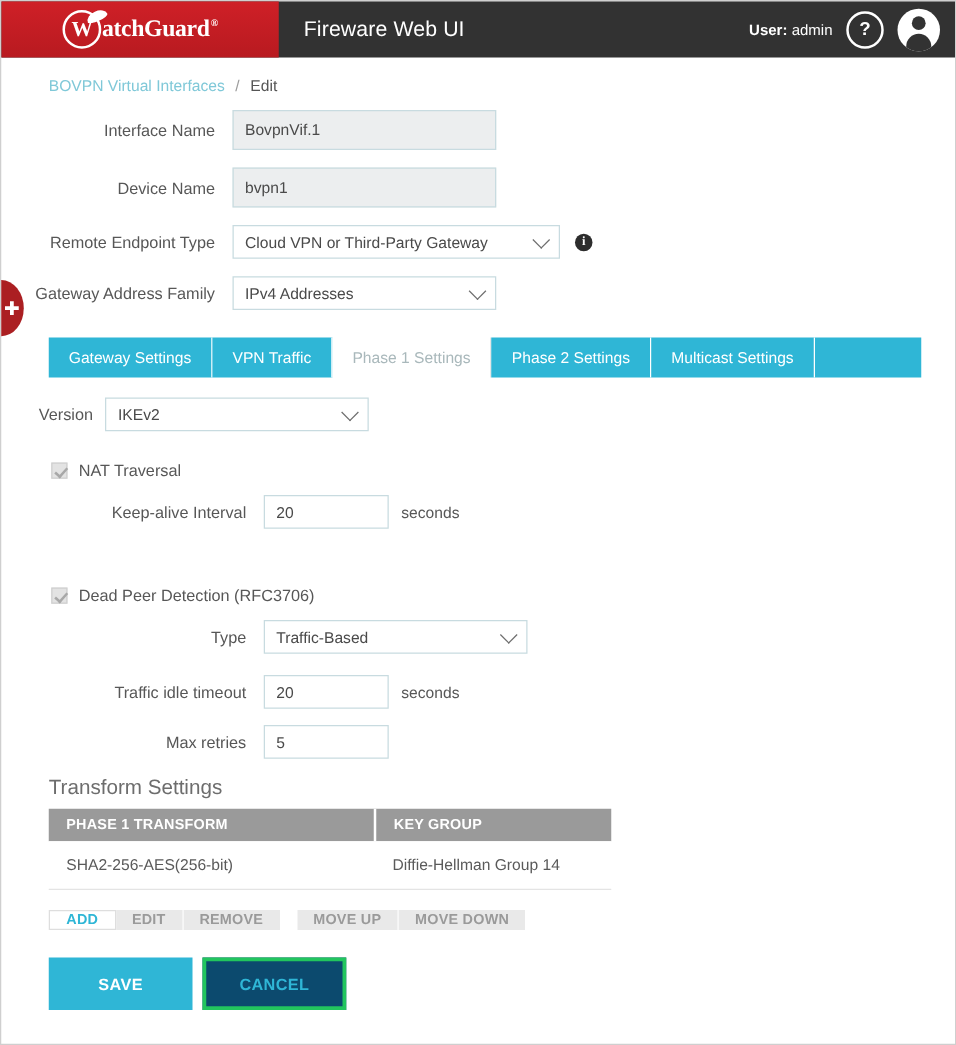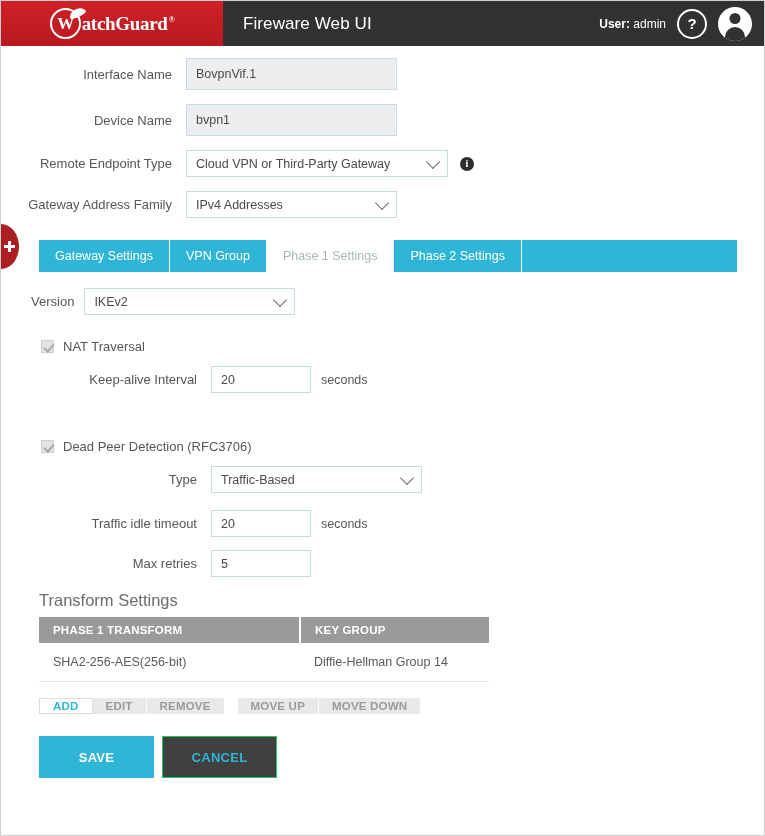--- a/index.html
+++ b/index.html
@@ -309,21 +309,21 @@
 
   
   .mainbtns { display:flex; margin: 22px 0 0 38px; gap: 8px; }
   .mbtn {
     height: 42px; width: 115px;
     display:flex; align-items:center; justify-content:center;
     font-size: 13px; font-weight:bold; letter-spacing:0.3px;
     box-sizing:border-box;
   }
   .mbtn.primary { background:#2fb6d6; color:#ffffff; }
-  .mbtn.ghost   { background:#404040; color:#2fb6d6; border:1px solid #22c55e; }
+  .mbtn.ghost   { background:#0c4a6e; color:#2fb6d6; border:3px solid #22c55e; }
 </style>
 </head>
 <body>
 
 <div class="topbar">
   <div class="logo-block">
     <div class="logo-wrap">
       <div class="logo-mark">
         <span>W</span>
         <div class="logo-swoosh"></div>
@@ -341,20 +341,25 @@
     <div class="avatar-icon"></div>
   </div>
 </div>
 
 <div class="side-tab">
   <div class="plus"></div>
 </div>
 
 <div class="content">
 
+  <div class="breadcrumb">
+    <a href="#">BOVPN Virtual Interfaces</a>
+    <span class="sep">/</span>
+    <span class="cur">Edit</span>
+  </div>
 
   <div class="form-area">
 
     <div class="frow">
       <div class="flabel">Interface Name</div>
       <div class="ctrl-field w-210">BovpnVif.1</div>
     </div>
 
     <div class="frow">
       <div class="flabel">Device Name</div>
@@ -375,23 +380,24 @@
       <div class="ctrl-select w-210">
         <span>IPv4 Addresses</span>
         <i class="chev"></i>
       </div>
     </div>
 
   </div>
 
   <div class="tabstrip">
     <div class="tab">Gateway Settings</div>
-    <div class="tab">VPN Group</div>
+    <div class="tab">VPN Traffic</div>
     <div class="tab active">Phase 1 Settings</div>
     <div class="tab">Phase 2 Settings</div>
+    <div class="tab">Multicast Settings</div>
     <div class="tab filler"></div>
   </div>
 
   <div class="panel">
 
     <div class="inline-row">
       <div class="inline-label">Version</div>
       <div class="ctrl-select w-210">
         <span>IKEv2</span>
         <i class="chev"></i>

